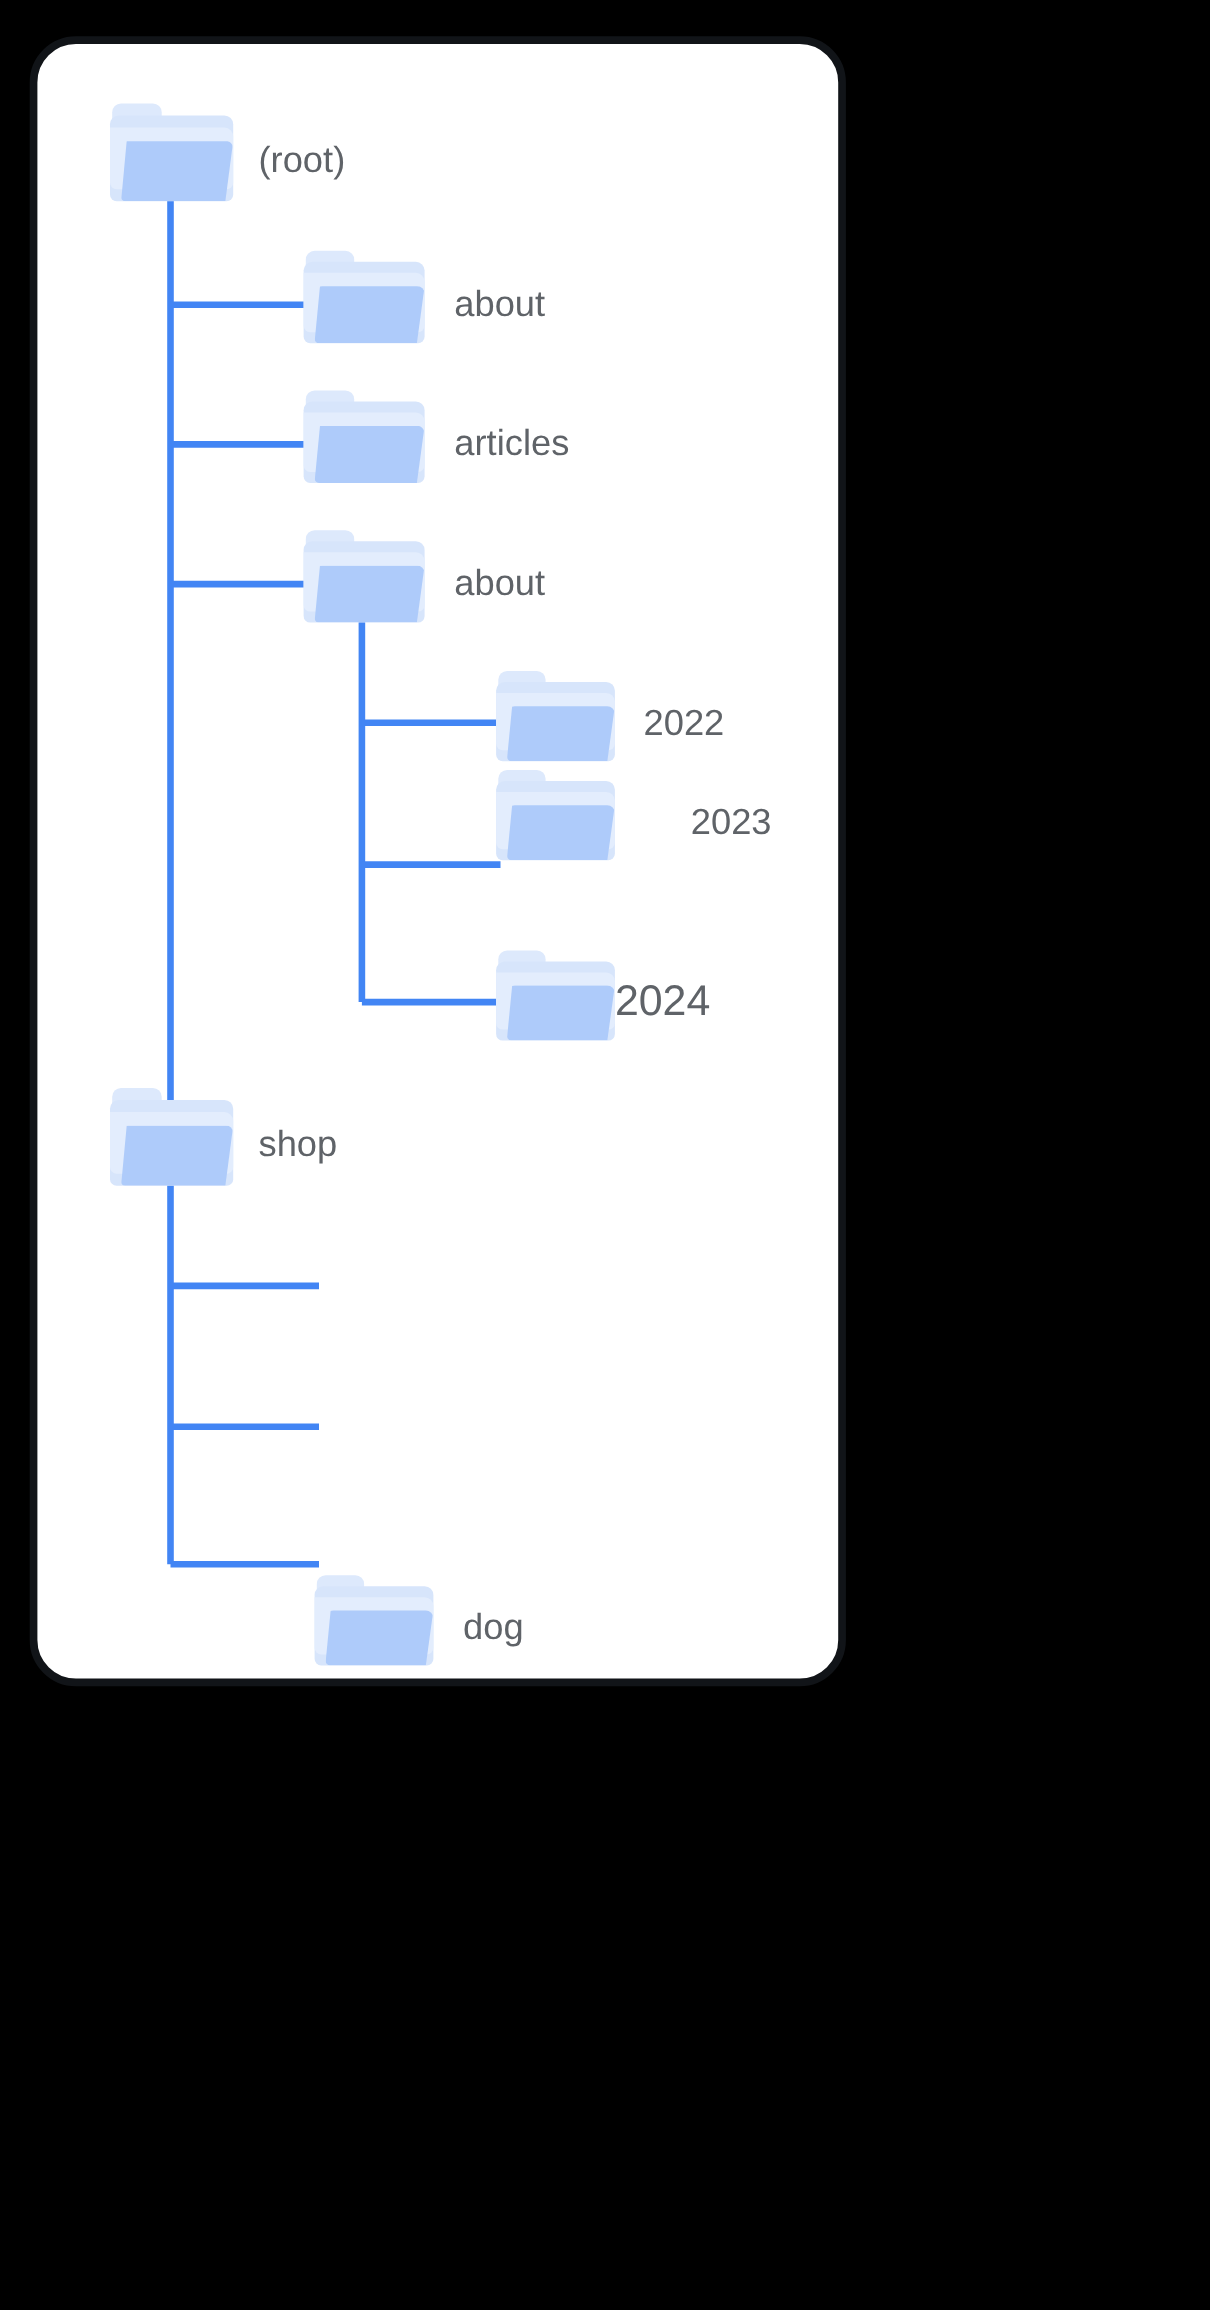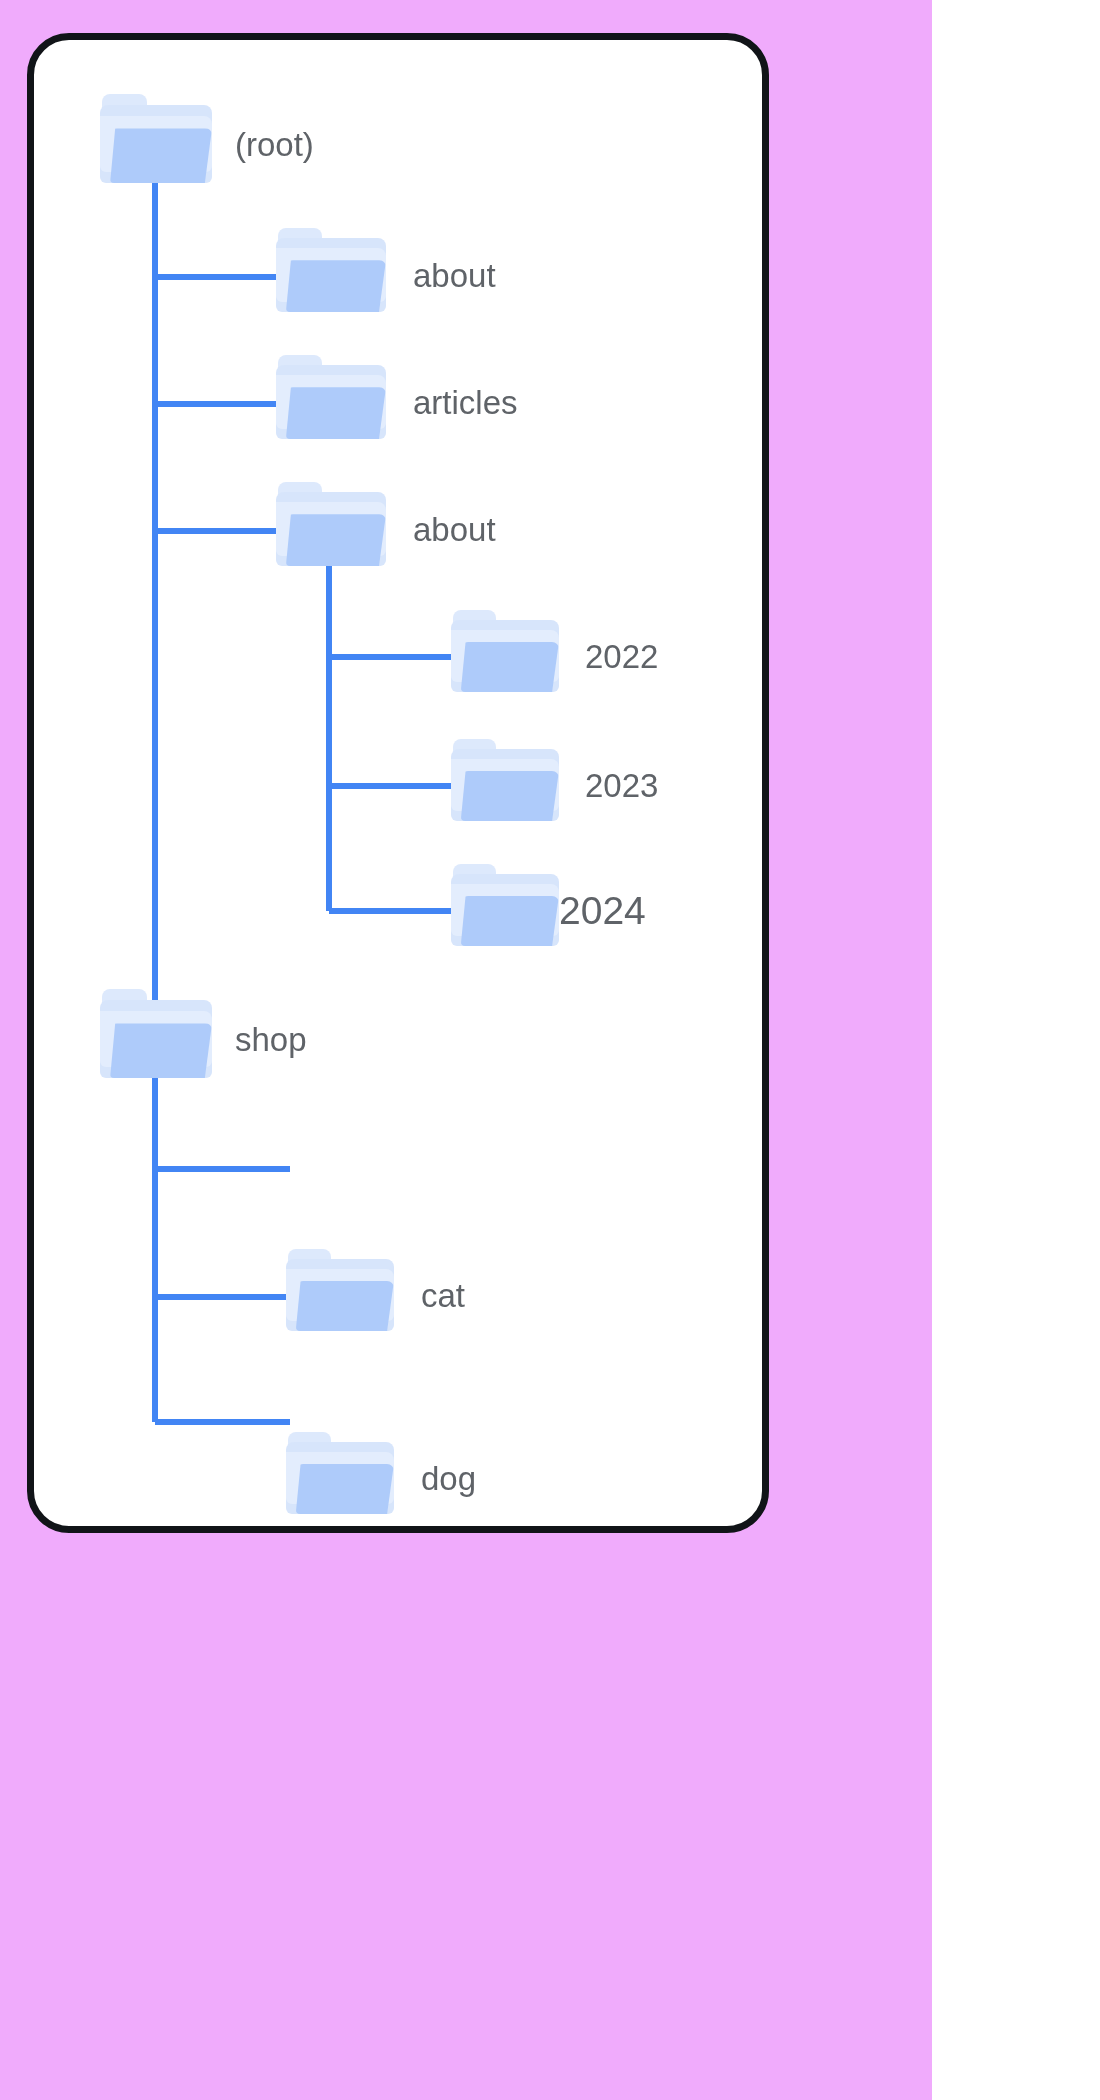--- a/index.html
+++ b/index.html
@@ -1,18 +1,18 @@
 <!DOCTYPE html>
 <html><head>
 <meta charset="utf-8">
 <style>
   html,body{margin:0;padding:0;background:#ffffff;}
   body{width:1100px;height:2100px;font-family:"Liberation Sans",sans-serif;}
 
-  .canvas{position:relative;width:932px;height:2100px;background:#f0abfc;overflow:hidden;}
+  .canvas{position:relative;width:1100px;height:2100px;background:#000000;overflow:hidden;}
 
   .card{
     position:absolute;left:27px;top:33px;width:742px;height:1500px;
     border:7px solid #111418;border-radius:42px;background:#ffffff;box-sizing:border-box;
   }
 
   .tree-layer{position:absolute;left:0;top:0;width:1100px;height:2100px;}
   .tree-layer svg{display:block;}
 
   .node{position:absolute;display:flex;align-items:center;}
@@ -117,21 +117,21 @@
   <div class="node" style="left:451px;top:620px;">
     <div class="folder" style="width:108px;height:72px;">
       <div class="tab"></div>
         <div class="back"></div>
         <div class="mid"></div>
         <div class="front"></div>
     </div>
     <span class="label" style="font-size:33px;margin-left:26px;">2022</span>
   </div>
 
-  <div class="node" style="left:451px;top:749px;">
+  <div class="node" style="left:451px;top:710px;gap:43px;">
     <div class="folder" style="width:108px;height:72px;">
       <div class="tab"></div>
         <div class="back"></div>
         <div class="mid"></div>
         <div class="front"></div>
     </div>
     <span class="label" style="font-size:33px;margin-left:26px;">2023</span>
   </div>
 
   <div class="node" style="left:451px;top:874px;">
@@ -148,29 +148,20 @@
     <div class="folder" style="width:112px;height:78px;">
       <div class="tab"></div>
         <div class="back"></div>
         <div class="mid"></div>
         <div class="front"></div>
     </div>
     <span class="label" style="font-size:33px;margin-left:23px;">shop</span>
   </div>
 
 
-  <div class="node" style="left:286px;top:1259px;">
-    <div class="folder" style="width:108px;height:72px;">
-      <div class="tab"></div>
-        <div class="back"></div>
-        <div class="mid"></div>
-        <div class="front"></div>
-    </div>
-    <span class="label" style="font-size:33px;margin-left:27px;">cat</span>
-  </div>
 
   <div class="node" style="left:286px;top:1442px;">
     <div class="folder" style="width:108px;height:72px;">
       <div class="tab"></div>
         <div class="back"></div>
         <div class="mid"></div>
         <div class="front"></div>
     </div>
     <span class="label" style="font-size:33px;margin-left:27px;">dog</span>
   </div>

